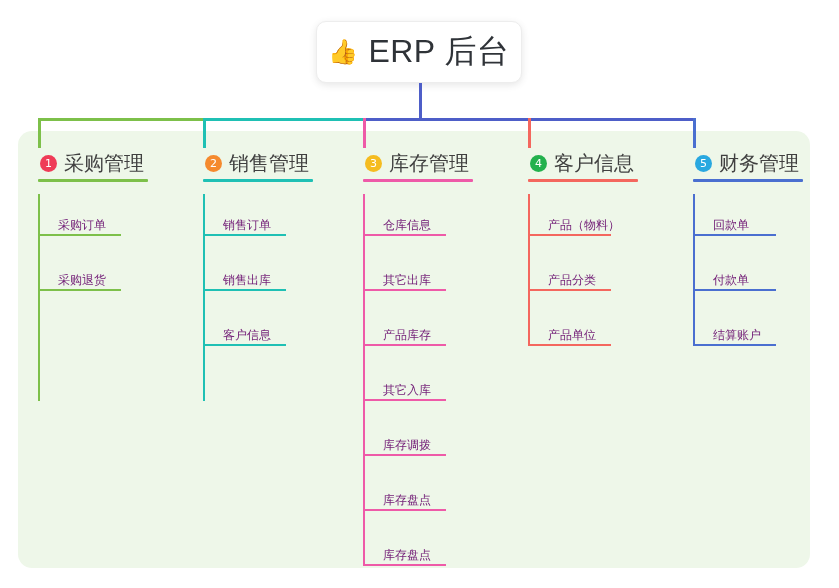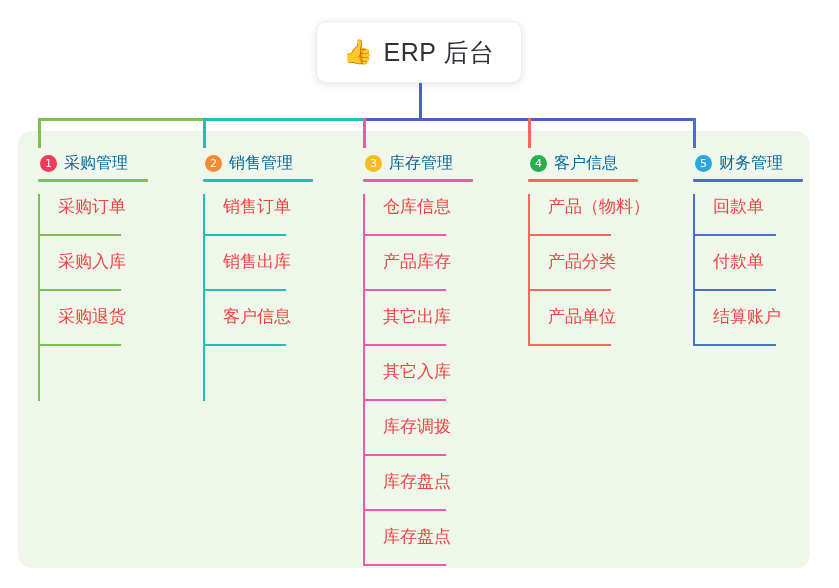--- a/index.html
+++ b/index.html
@@ -42,21 +42,21 @@
   .title-inner {
     display: flex;
     align-items: center;
     gap: 10px;
   }
   .title-emoji {
     font-size: 24px;
     line-height: 1;
   }
   .title-text {
-    font-size: 25px;
+    font-size: 32px;
     color: #2f3338;
     letter-spacing: 0.5px;
     white-space: nowrap;
   }
 
   
   .panel {
     position: absolute;
     left: 18px;
     top: 131px;
@@ -91,22 +91,22 @@
     height: 17px;
     border-radius: 50%;
     color: #ffffff;
     font-size: 11px;
     line-height: 17px;
     text-align: center;
     flex: 0 0 auto;
     font-family: "DejaVu Sans", sans-serif;
   }
   .col-title {
-    font-size: 16px;
-    color: #0369a1;
+    font-size: 20px;
+    color: #404040;
     white-space: nowrap;
   }
   .head-rule {
     position: absolute;
     left: 0;
     top: 33px;
     width: 110px;
     height: 3px;
     border-radius: 1px;
   }
@@ -123,23 +123,23 @@
     width: 2px;
   }
   .leaf {
     position: relative;
     height: 55px;
     box-sizing: border-box;
   }
   .leaf-label {
     position: absolute;
     left: 20px;
-    top: 1px;
-    font-size: 17px;
-    color: #ef4444;
+    top: 23px;
+    font-size: 12px;
+    color: #701a75;
     white-space: nowrap;
   }
   .leaf-rule {
     position: absolute;
     left: 0;
     top: 40px;
     width: 83px;
     height: 2px;
   }
 </style>
@@ -177,24 +177,20 @@
           <span class="col-title">采购管理</span>
           <div class="head-rule" style="background: rgb(125, 192, 74);"></div>
         </div>
         <div class="leaves">
           <div class="spine" style="background: rgb(125, 192, 74); height: 207px;"></div>
           <div class="leaf">
             <div class="leaf-label">采购订单</div>
             <div class="leaf-rule" style="background: rgb(125, 192, 74);"></div>
           </div>
           <div class="leaf">
-            <div class="leaf-label">采购入库</div>
-            <div class="leaf-rule" style="background: rgb(125, 192, 74);"></div>
-          </div>
-          <div class="leaf">
             <div class="leaf-label">采购退货</div>
             <div class="leaf-rule" style="background: rgb(125, 192, 74);"></div>
           </div>
         </div>
       </div>
       <div class="col" style="left: 203px;">
         <div class="col-head">
           <span class="badge" style="background: rgb(245, 138, 46);">2</span>
           <span class="col-title">销售管理</span>
           <div class="head-rule" style="background: rgb(31, 192, 180);"></div>
@@ -221,25 +217,25 @@
           <span class="col-title">库存管理</span>
           <div class="head-rule" style="background: rgb(238, 90, 168);"></div>
         </div>
         <div class="leaves">
           <div class="spine" style="background: rgb(238, 90, 168); height: 372px;"></div>
           <div class="leaf">
             <div class="leaf-label">仓库信息</div>
             <div class="leaf-rule" style="background: rgb(238, 90, 168);"></div>
           </div>
           <div class="leaf">
+            <div class="leaf-label">其它出库</div>
+            <div class="leaf-rule" style="background: rgb(238, 90, 168);"></div>
+          </div>
+          <div class="leaf">
             <div class="leaf-label">产品库存</div>
-            <div class="leaf-rule" style="background: rgb(238, 90, 168);"></div>
-          </div>
-          <div class="leaf">
-            <div class="leaf-label">其它出库</div>
             <div class="leaf-rule" style="background: rgb(238, 90, 168);"></div>
           </div>
           <div class="leaf">
             <div class="leaf-label">其它入库</div>
             <div class="leaf-rule" style="background: rgb(238, 90, 168);"></div>
           </div>
           <div class="leaf">
             <div class="leaf-label">库存调拨</div>
             <div class="leaf-rule" style="background: rgb(238, 90, 168);"></div>
           </div>

